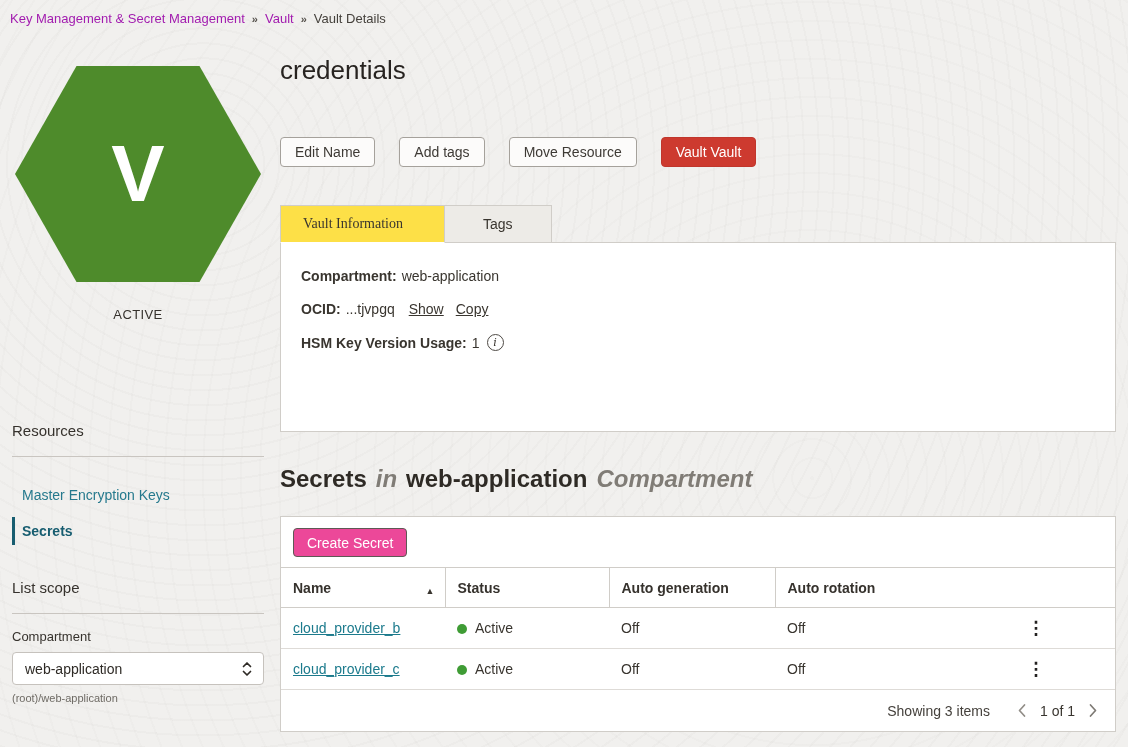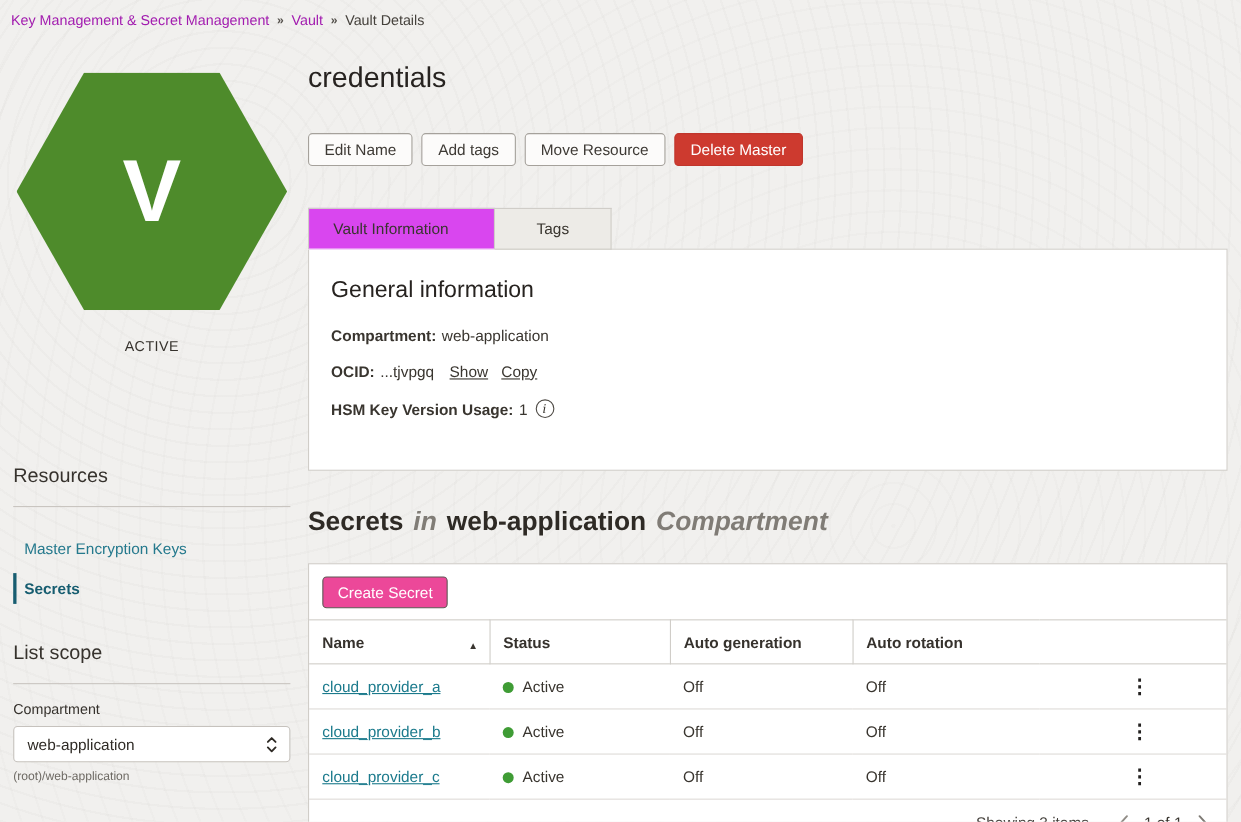--- a/index.html
+++ b/index.html
@@ -33,21 +33,21 @@
   .hexagon {
     width:246px; height:216px; margin:0 auto;
     background:#4e8b2b;
     clip-path:polygon(25% 0, 75% 0, 100% 50%, 75% 100%, 25% 100%, 0 50%);
     display:flex; align-items:center; justify-content:center;
   }
   .hexagon span { color:#fff; font-size:80px; font-weight:700; line-height:1; }
   .vault-status { text-align:center; margin-top:25px; font-size:13px; letter-spacing:0.4px; color:#36322d; }
 
   
-  .side-heading { font-size:18px; font-weight:400; color:#36322d; margin:0; }
+  .side-heading { font-size:15px; font-weight:400; color:#36322d; margin:0; }
   .side-divider { border:none; border-top:1px solid #c9c5c0; margin:17px 0 0 0; }
   .resources { margin-top:100px; }
   .side-nav { margin-top:22px; }
   .side-item { position:relative; padding:8px 0 8px 10px; font-size:14px; margin-bottom:4px; }
   .side-item a { color:#25798d; text-decoration:none; cursor:pointer; }
   .side-item.active a { color:#175d70; font-weight:700; }
   .side-item.active::before {
     content:""; position:absolute; left:0; top:2px; bottom:2px; width:3px; background:#175d70;
   }
   .list-scope { margin-top:32px; }
@@ -56,35 +56,35 @@
     margin-top:8px; height:33px; background:#fff;
     border:1px solid #c6c2bd; border-radius:4px;
     display:flex; align-items:center; justify-content:space-between;
     padding:0 10px 0 12px; font-size:14px; color:#2e2a25; cursor:pointer;
   }
   .select-box svg { display:block; }
   .helper-text { font-size:11px; color:#6e6a64; margin-top:7px; }
 
   
   .page-title { font-size:26px; font-weight:400; color:#272320; margin:29px 0 0 0; }
-  .actions { display:flex; gap:8px; margin-top:35px; }
+  .actions { display:flex; gap:24px; margin-top:51px; }
   .btn {
     height:30px; padding:0 14px; font-size:14px; font-family:inherit;
     background:#fcfbfa; border:1px solid #a5a19b; border-radius:4px;
     color:#3e3a35; cursor:pointer; white-space:nowrap;
   }
   .btn.danger { background:#cd3a2f; border-color:#c0362c; color:#fff; }
 
   
   .tabs { display:flex; margin-top:38px; position:relative; z-index:2; }
   .tab {
     height:38px; display:flex; align-items:center; font-size:14px; color:#39352f;
     border:1px solid #d0cdc8; background:#edebe7; cursor:pointer; margin-bottom:-1px;
   }
-  .tab.active { background:#d946ef; border-bottom:1px solid #fff; }
+  .tab.active { background:#fde047; border-bottom:1px solid #fff;font-family:Liberation Serif, serif; }
   .tab:nth-child(1) { padding:0 41px 0 22px; }
   .tab:nth-child(2) { padding:0 38px; border-left:none; }
 
   
   .info-panel {
     border:1px solid #d0cdc8; background:#fff; position:relative; z-index:1;
     padding:25px 20px 30px 20px; min-height:190px;
   }
   .section-heading { font-size:21px; font-weight:400; color:#272320; margin:0 0 21px 0; }
   .field-row { font-size:14px; color:#39352f; margin-bottom:17px; display:flex; align-items:center; }
@@ -185,30 +185,29 @@
   </aside>
 
   <main class="main">
 
     <h1 class="page-title">credentials</h1>
 
     <div class="actions">
       <button class="btn">Edit Name</button>
       <button class="btn">Add tags</button>
       <button class="btn">Move Resource</button>
-      <button class="btn danger">Delete Master</button>
+      <button class="btn danger">Vault Vault</button>
     </div>
 
     <div class="tabs">
       <div class="tab active">Vault Information</div>
       <div class="tab">Tags</div>
     </div>
 
     <section class="info-panel">
-      <h2 class="section-heading">General information</h2>
 
       <div class="field-row">
         <b>Compartment:</b>
         <span>web-application</span>
       </div>
 
       <div class="field-row">
         <b>OCID:</b>
         <span>...tjvpgq</span>
         <a class="inline-link link-gap">Show</a>
@@ -248,27 +247,20 @@
               </span>
             </th>
             <th class="divided">Status</th>
             <th class="divided">Auto generation</th>
             <th>Auto rotation</th>
             <th></th>
           </tr>
         </thead>
         <tbody>
           <tr>
-            <td><a class="name-link">cloud_provider_a</a></td>
-            <td><span class="status-dot"></span><span>Active</span></td>
-            <td>Off</td>
-            <td>Off</td>
-            <td class="kebab-cell"><button class="kebab-btn">⋮</button></td>
-          </tr>
-          <tr>
             <td><a class="name-link">cloud_provider_b</a></td>
             <td><span class="status-dot"></span><span>Active</span></td>
             <td>Off</td>
             <td>Off</td>
             <td class="kebab-cell"><button class="kebab-btn">⋮</button></td>
           </tr>
           <tr>
             <td><a class="name-link">cloud_provider_c</a></td>
             <td><span class="status-dot"></span><span>Active</span></td>
             <td>Off</td>

